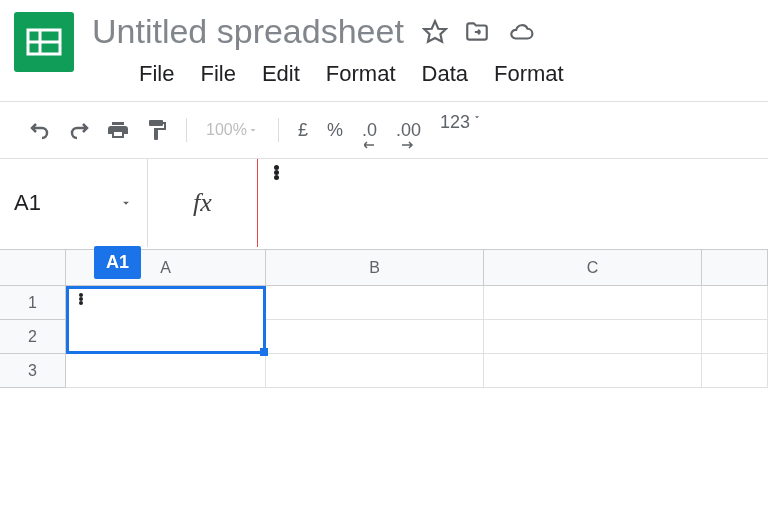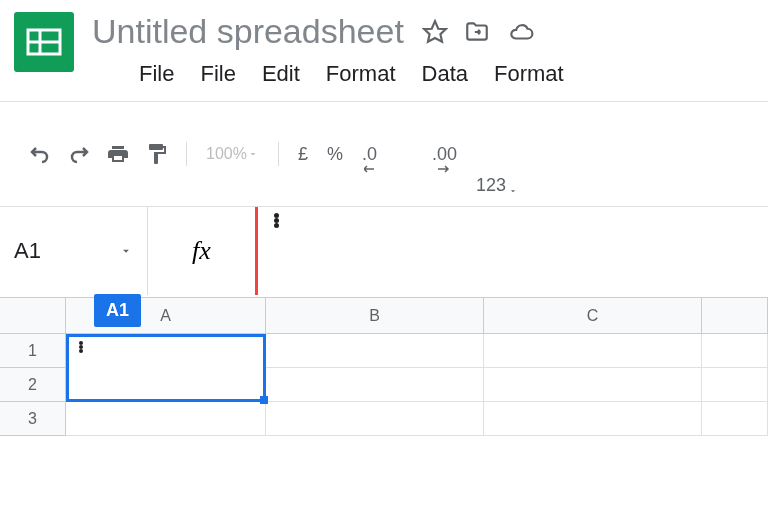--- a/index.html
+++ b/index.html
@@ -12,28 +12,28 @@
 .title-icons { display: flex; gap: 16px; color: #5f6368; }
 .menu-row { display: flex; gap: 26px; margin-top: 10px; font-size: 22px; color: #202124; margin-left: 47px; }
 .menu-item { cursor: pointer; }
 
 .toolbar-hr { border: none; border-top: 1px solid #e0e0e0; margin-top: 14px; }
 .toolbar { display: flex; align-items: center; gap: 3px; padding: 10px 0 10px 22px; }
 .tool-btn { width: 36px; height: 36px; display: flex; align-items: center; justify-content: center; cursor: pointer; color: #5f6368; }
 .tool-sep { width: 1px; height: 24px; background: #dadce0; margin: 0 8px; }
 .zoom { color: #bdbdbd; font-size: 16px; display: flex; align-items: center; padding: 0 8px; }
 .fmt-btn { padding: 0 8px; height: 36px; display: flex; align-items: center; font-size: 18px; color: #5f6368; cursor: pointer; }
-.fmt-123 { display: flex; align-items: flex-end; gap: 2px; margin-top: 48px; }
+.fmt-123 { display: flex; align-items: flex-start; gap: 2px; }
 
 .formula-hr { border: none; border-top: 1px solid #e0e0e0; }
 .formula-bar { display: flex; align-items: stretch; height: 88px; }
 .name-box { width: 148px; display: flex; align-items: center; padding: 0 14px; border-right: 1px solid #dadce0; }
 .name-box input { border: none; outline: none; font-size: 22px; width: 90px; color: #202124; font-family: inherit; }
 .dropdown-caret { margin-left: auto; color: #5f6368; }
-.fx-box { width: 110px; display: flex; align-items: center; justify-content: center; font-family: serif; font-style: italic; font-size: 26px; color: #000000; border-right: 3px solid #ef4444; }
+.fx-box { width: 110px; display: flex; align-items: center; justify-content: center; font-family: serif; font-style: italic; font-size: 26px; color: #404040; border-right: 1px solid #ef4444; }
 .fx-content { flex: 1; padding: 6px 16px; font-size: 18px; line-height: 1.4; color: #202124; }
 .fx-content .bullet-line { display: flex; align-items: center; }
 .dot { width: 5px; height: 5px; background: #202124; border-radius: 50%; margin-right: 10px; }
 
 .grid-hr { border: none; border-top: 1px solid #ccc; margin-top: 2px; }
 
 .grid { position: relative; }
 .col-headers { display: flex; height: 36px; }
 .corner { width: 66px; border-right: 1px solid #ccc; border-bottom: 1px solid #ccc; background: #f8f9fa; }
 .col-h { border-right: 1px solid #ccc; border-bottom: 1px solid #ccc; background: #f8f9fa; display: flex; align-items: center; justify-content: center; font-size: 16px; color: #5f6368; }
@@ -138,21 +138,21 @@
   <div class="fmt-btn">%</div>
   <div class="fmt-btn">
     <div style="position:relative;">
       <span>.0</span>
       <svg style="position:absolute;left:2px;bottom:-8px" width="14" height="8" viewBox="0 0 14 8" fill="#5f6368">
           <path d="M0 4h10M3 1 0 4l3 3" stroke="#5f6368" stroke-width="1.5" fill="none"></path>
         </svg>
     </div>
   </div>
   <div class="fmt-btn">
-    <div style="position:relative;margin-left:36px;">
+    <div style="position:relative;">
       <span>.00</span>
       <svg style="position:absolute;left:6px;bottom:-8px" width="14" height="8" viewBox="0 0 14 8" fill="#5f6368">
           <path d="M0 4h10M7 1l3 3-3 3" stroke="#5f6368" stroke-width="1.5" fill="none"></path>
         </svg>
     </div>
   </div>
   <div class="fmt-btn fmt-123">
     <span>123</span>
     <svg width="10" height="10" viewBox="0 0 24 24" fill="#5f6368">
         <path d="M7 10l5 5 5-5z"></path>

